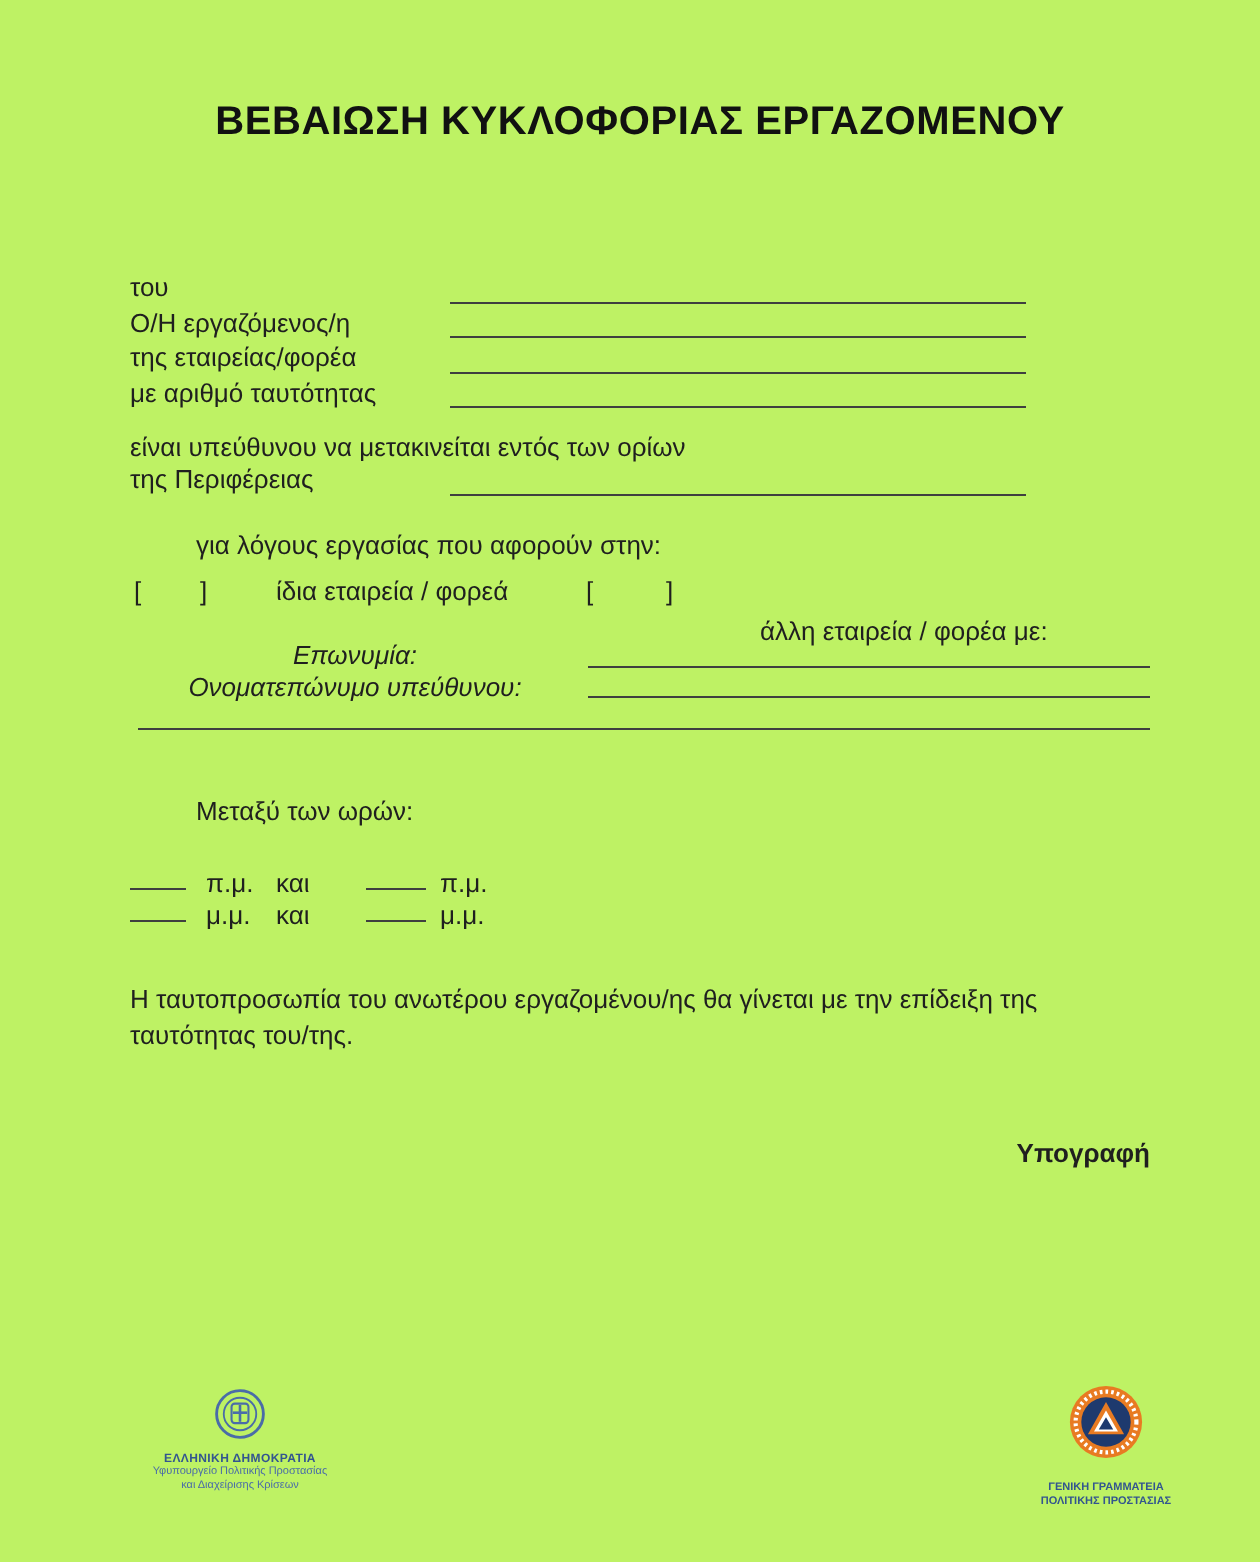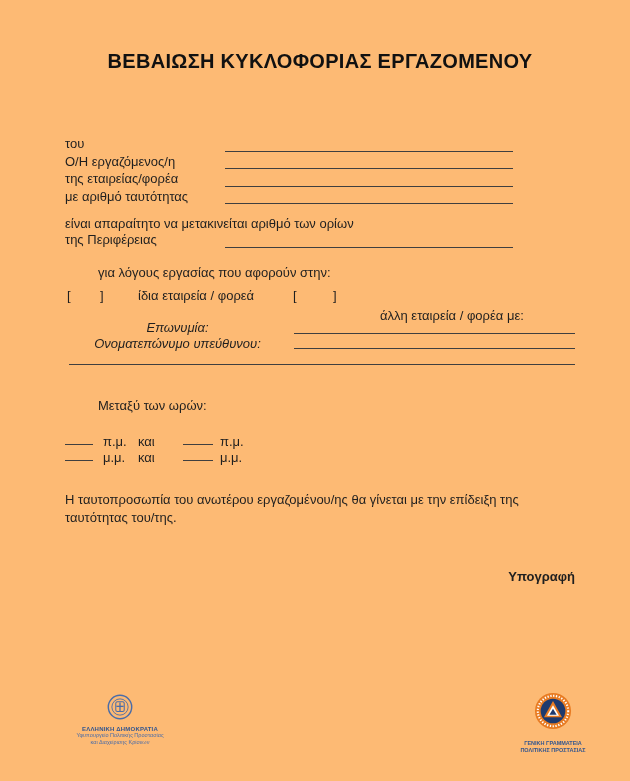--- a/index.html
+++ b/index.html
@@ -1,19 +1,19 @@
 <!DOCTYPE html>
 <html><head>
 <meta charset="utf-8">
 <style>
   html,body{margin:0;padding:0;background:#ffffff;}
   .page{
     position:relative;
     width:630px;height:781px;
-    background:#fdba74;
+    background:#bef264;
     font-family:"Liberation Sans","DejaVu Sans",sans-serif;
     color:#1f1f1f;
     overflow:hidden;
   }
   .abs{position:absolute;}
   .doc-title{
     top:50px;left:65px;width:510px;
     text-align:center;
     font-size:20px;font-weight:700;
     letter-spacing:.3px;
@@ -89,21 +89,21 @@
       <span class="lbl">της εταιρείας/φορέα</span>
       <span class="blank"></span>
     </div>
     <div class="fill-row">
       <span class="lbl">με αριθμό ταυτότητας</span>
       <span class="blank"></span>
     </div>
   </div>
 
   <div class="abs" id="region-block">
-    <div class="line1">είναι απαραίτητο να μετακινείται αριθμό των ορίων</div>
+    <div class="line1">είναι υπεύθυνου να μετακινείται εντός των ορίων</div>
     <div class="fill-row">
       <span class="lbl">της Περιφέρειας</span>
       <span class="blank"></span>
     </div>
   </div>
 
   <div class="abs body-text" id="reason-intro">για λόγους εργασίας που αφορούν στην:</div>
 
   <div class="abs" id="options-row">
     <span class="br1o">[</span>

